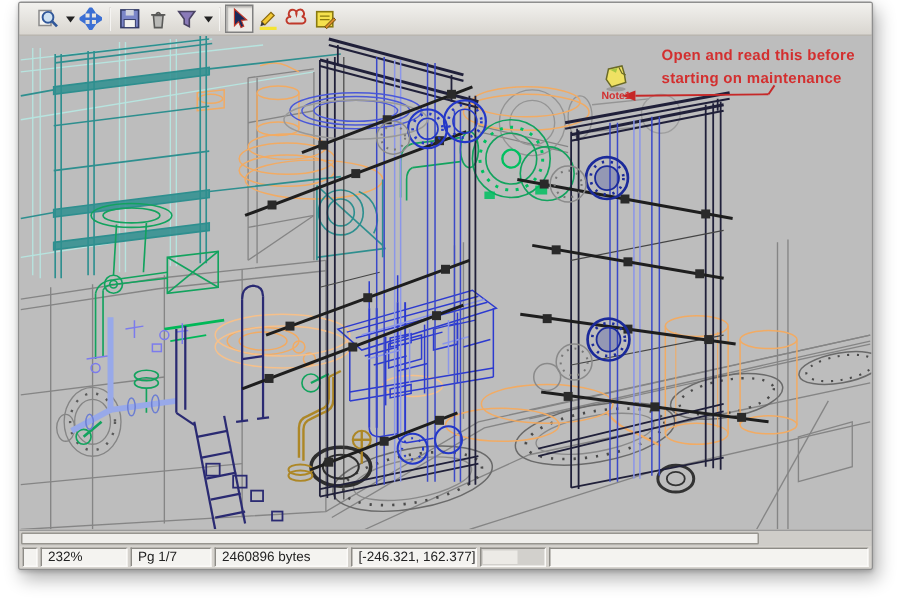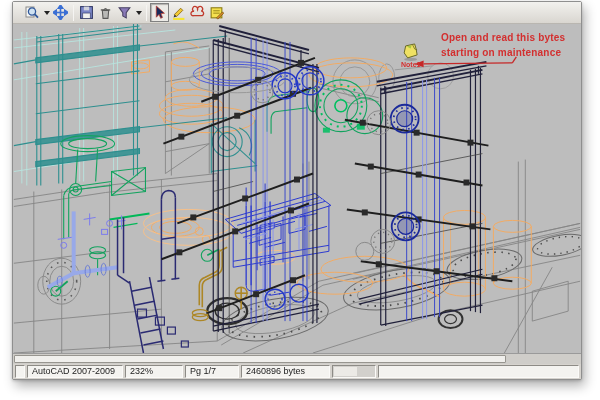--- a/index.html
+++ b/index.html
@@ -535,35 +535,35 @@
       </g>
       <g transform="translate(390,19)">
         <ellipse cx="8" cy="16.5" rx="6.5" ry="1.6" fill="rgba(0,0,0,.18)"></ellipse>
         <polygon points="3,3 12,1 13.5,6 14.5,12 5,15 1.5,10" fill="#efe163" stroke="#6a6a28" stroke-width="1"></polygon>
         <polygon points="4,3.5 9,2.4 8,5.5" fill="#9ac23c" opacity=".85"></polygon>
         <path d="M10,2 L12,6 L14.5,7" fill="none" stroke="#6a6a28" stroke-width=".8"></path>
       </g>
     </svg>
 
     <div class="annot-text">
-      <div>Open and read this bytes</div>
+      <div>Open and read this before</div>
       <div>starting on maintenance</div>
     </div>
     <div class="note-label">Note1</div>
   </div>
 
   <div class="hscroll">
     <div class="thumb"></div>
   </div>
 
   <div class="statusbar">
     <div class="cell blank"></div>
-    <div class="cell" style="width:96px">AutoCAD 2007-2009</div>
     <div class="cell" style="width:58px">232%</div>
     <div class="cell" style="width:54px">Pg 1/7</div>
     <div class="cell" style="width:89px">2460896 bytes</div>
+    <div class="cell" style="width:84px">[-246.321, 162.377]</div>
     <div class="cell progress">
         <i></i>
       </div>
     <div class="cell fill"></div>
   </div>
 
 </div>
 
 </body></html>

